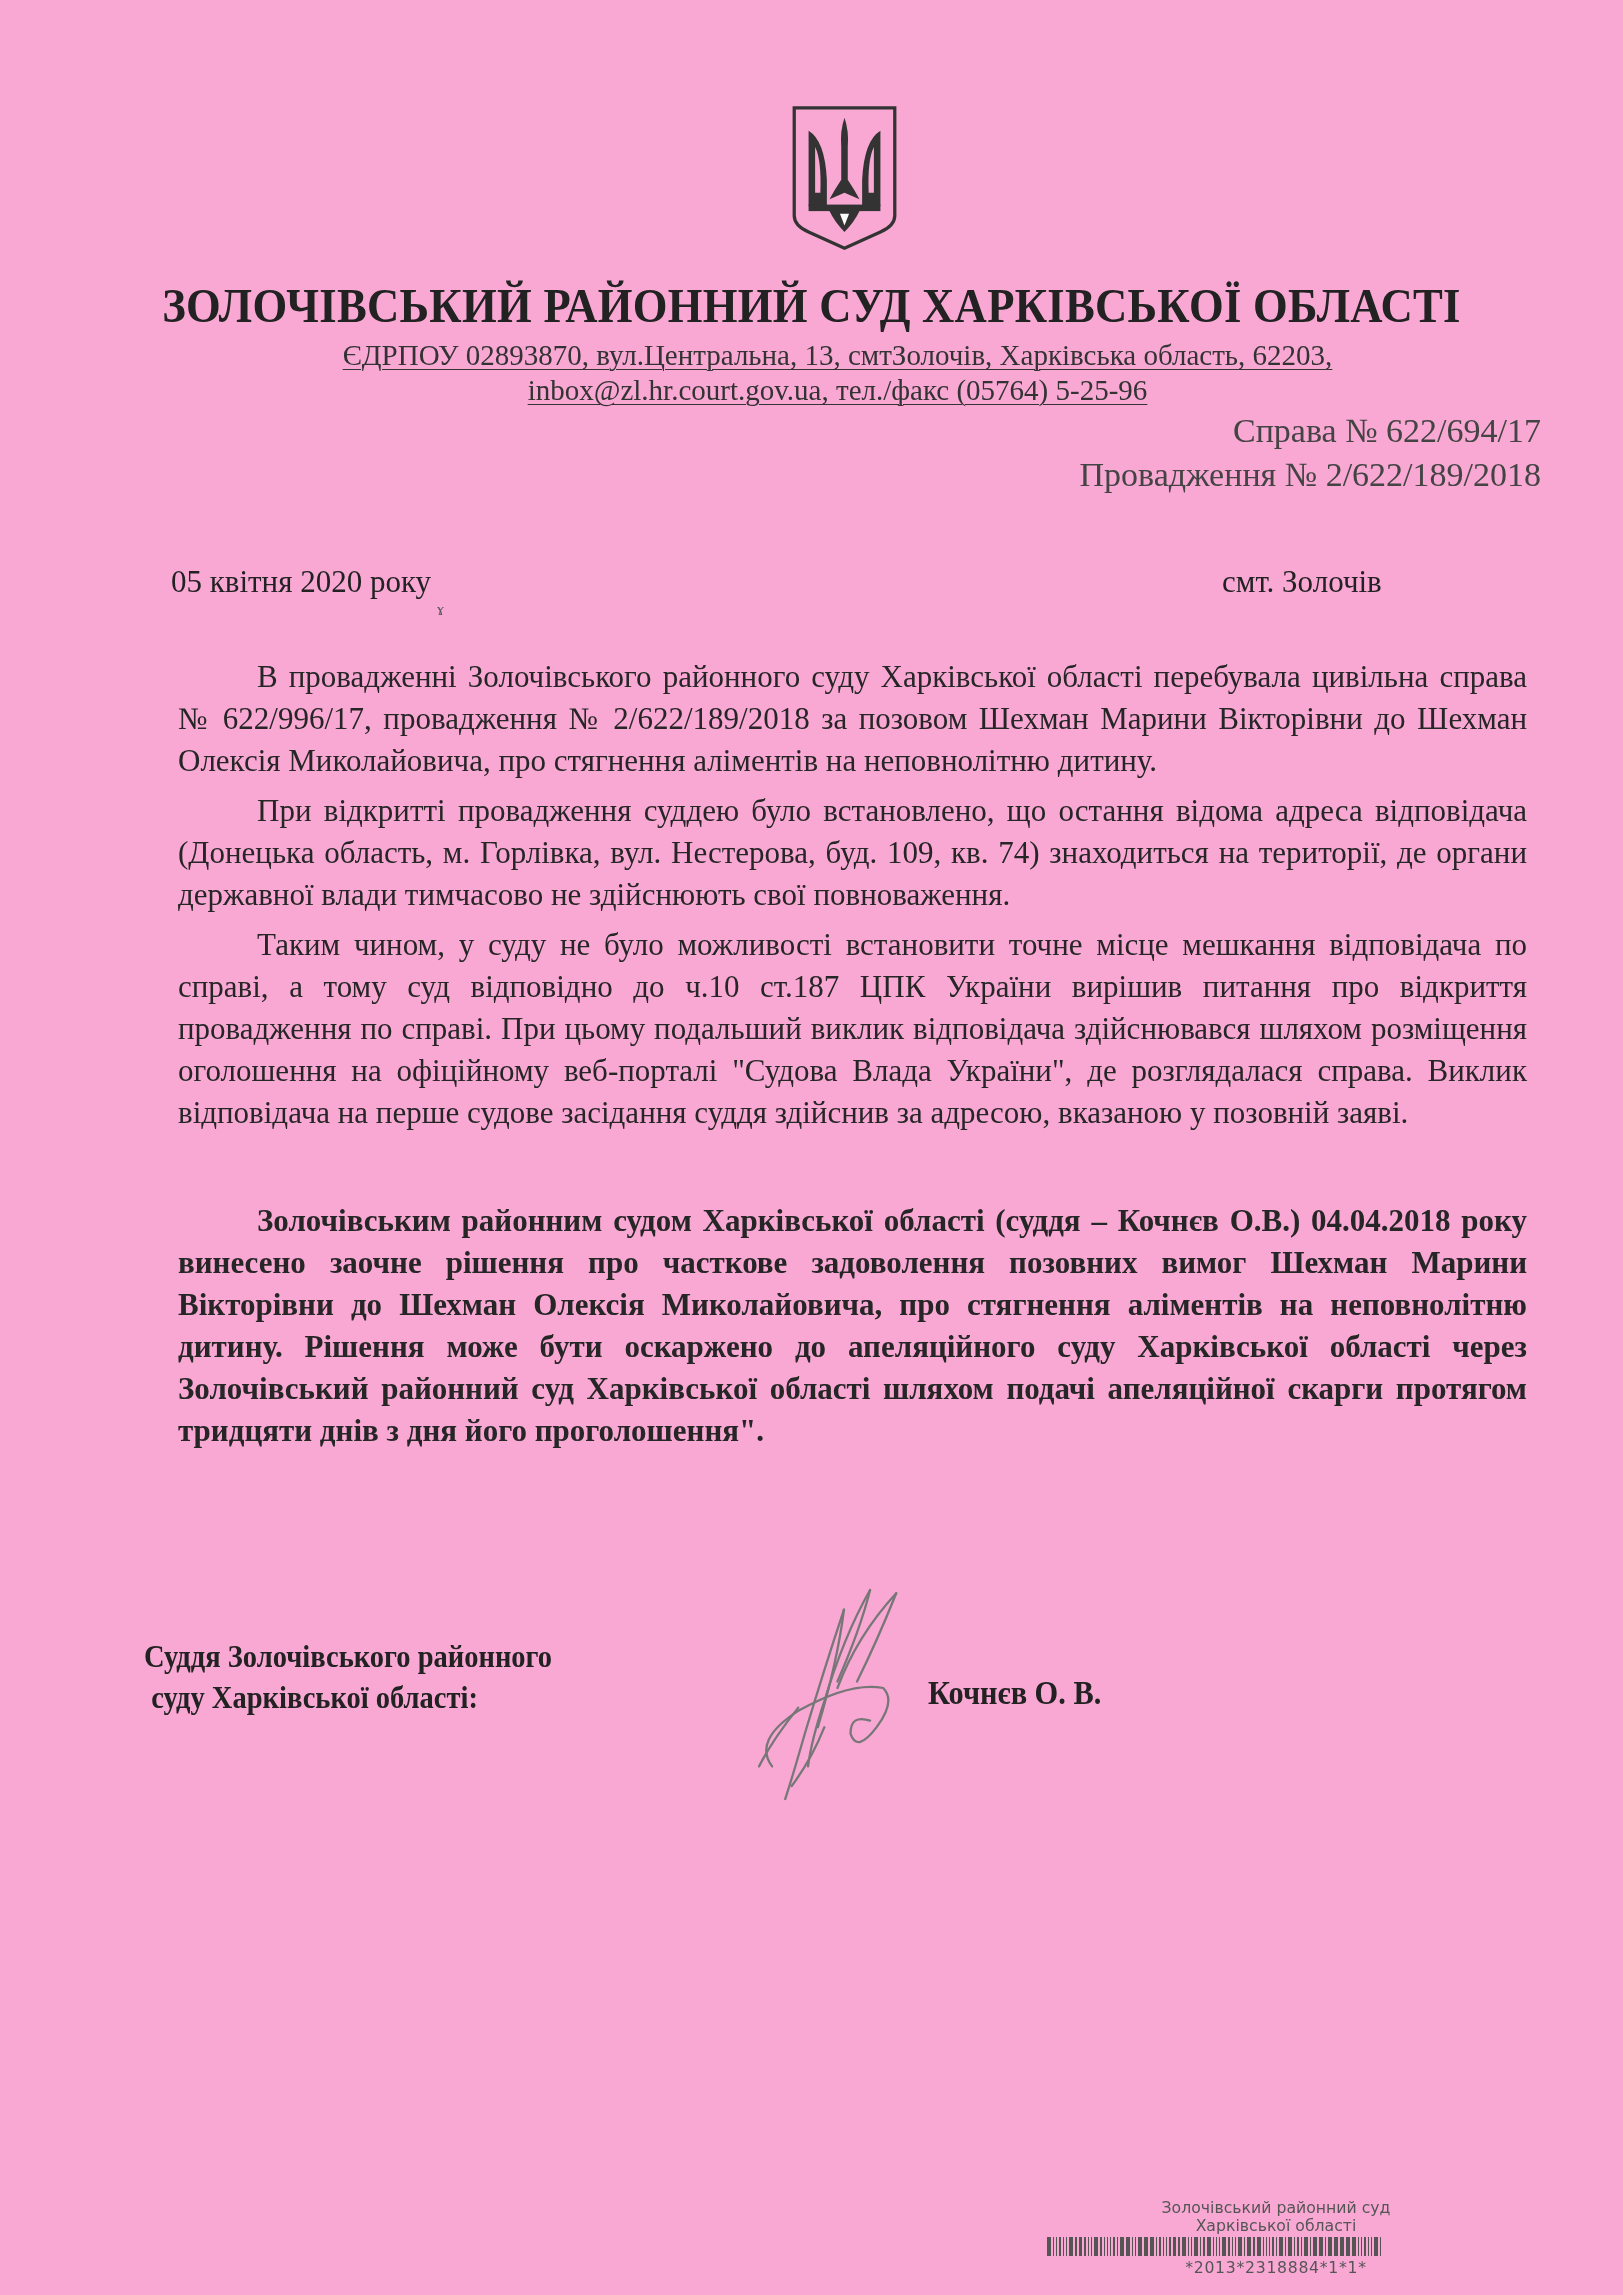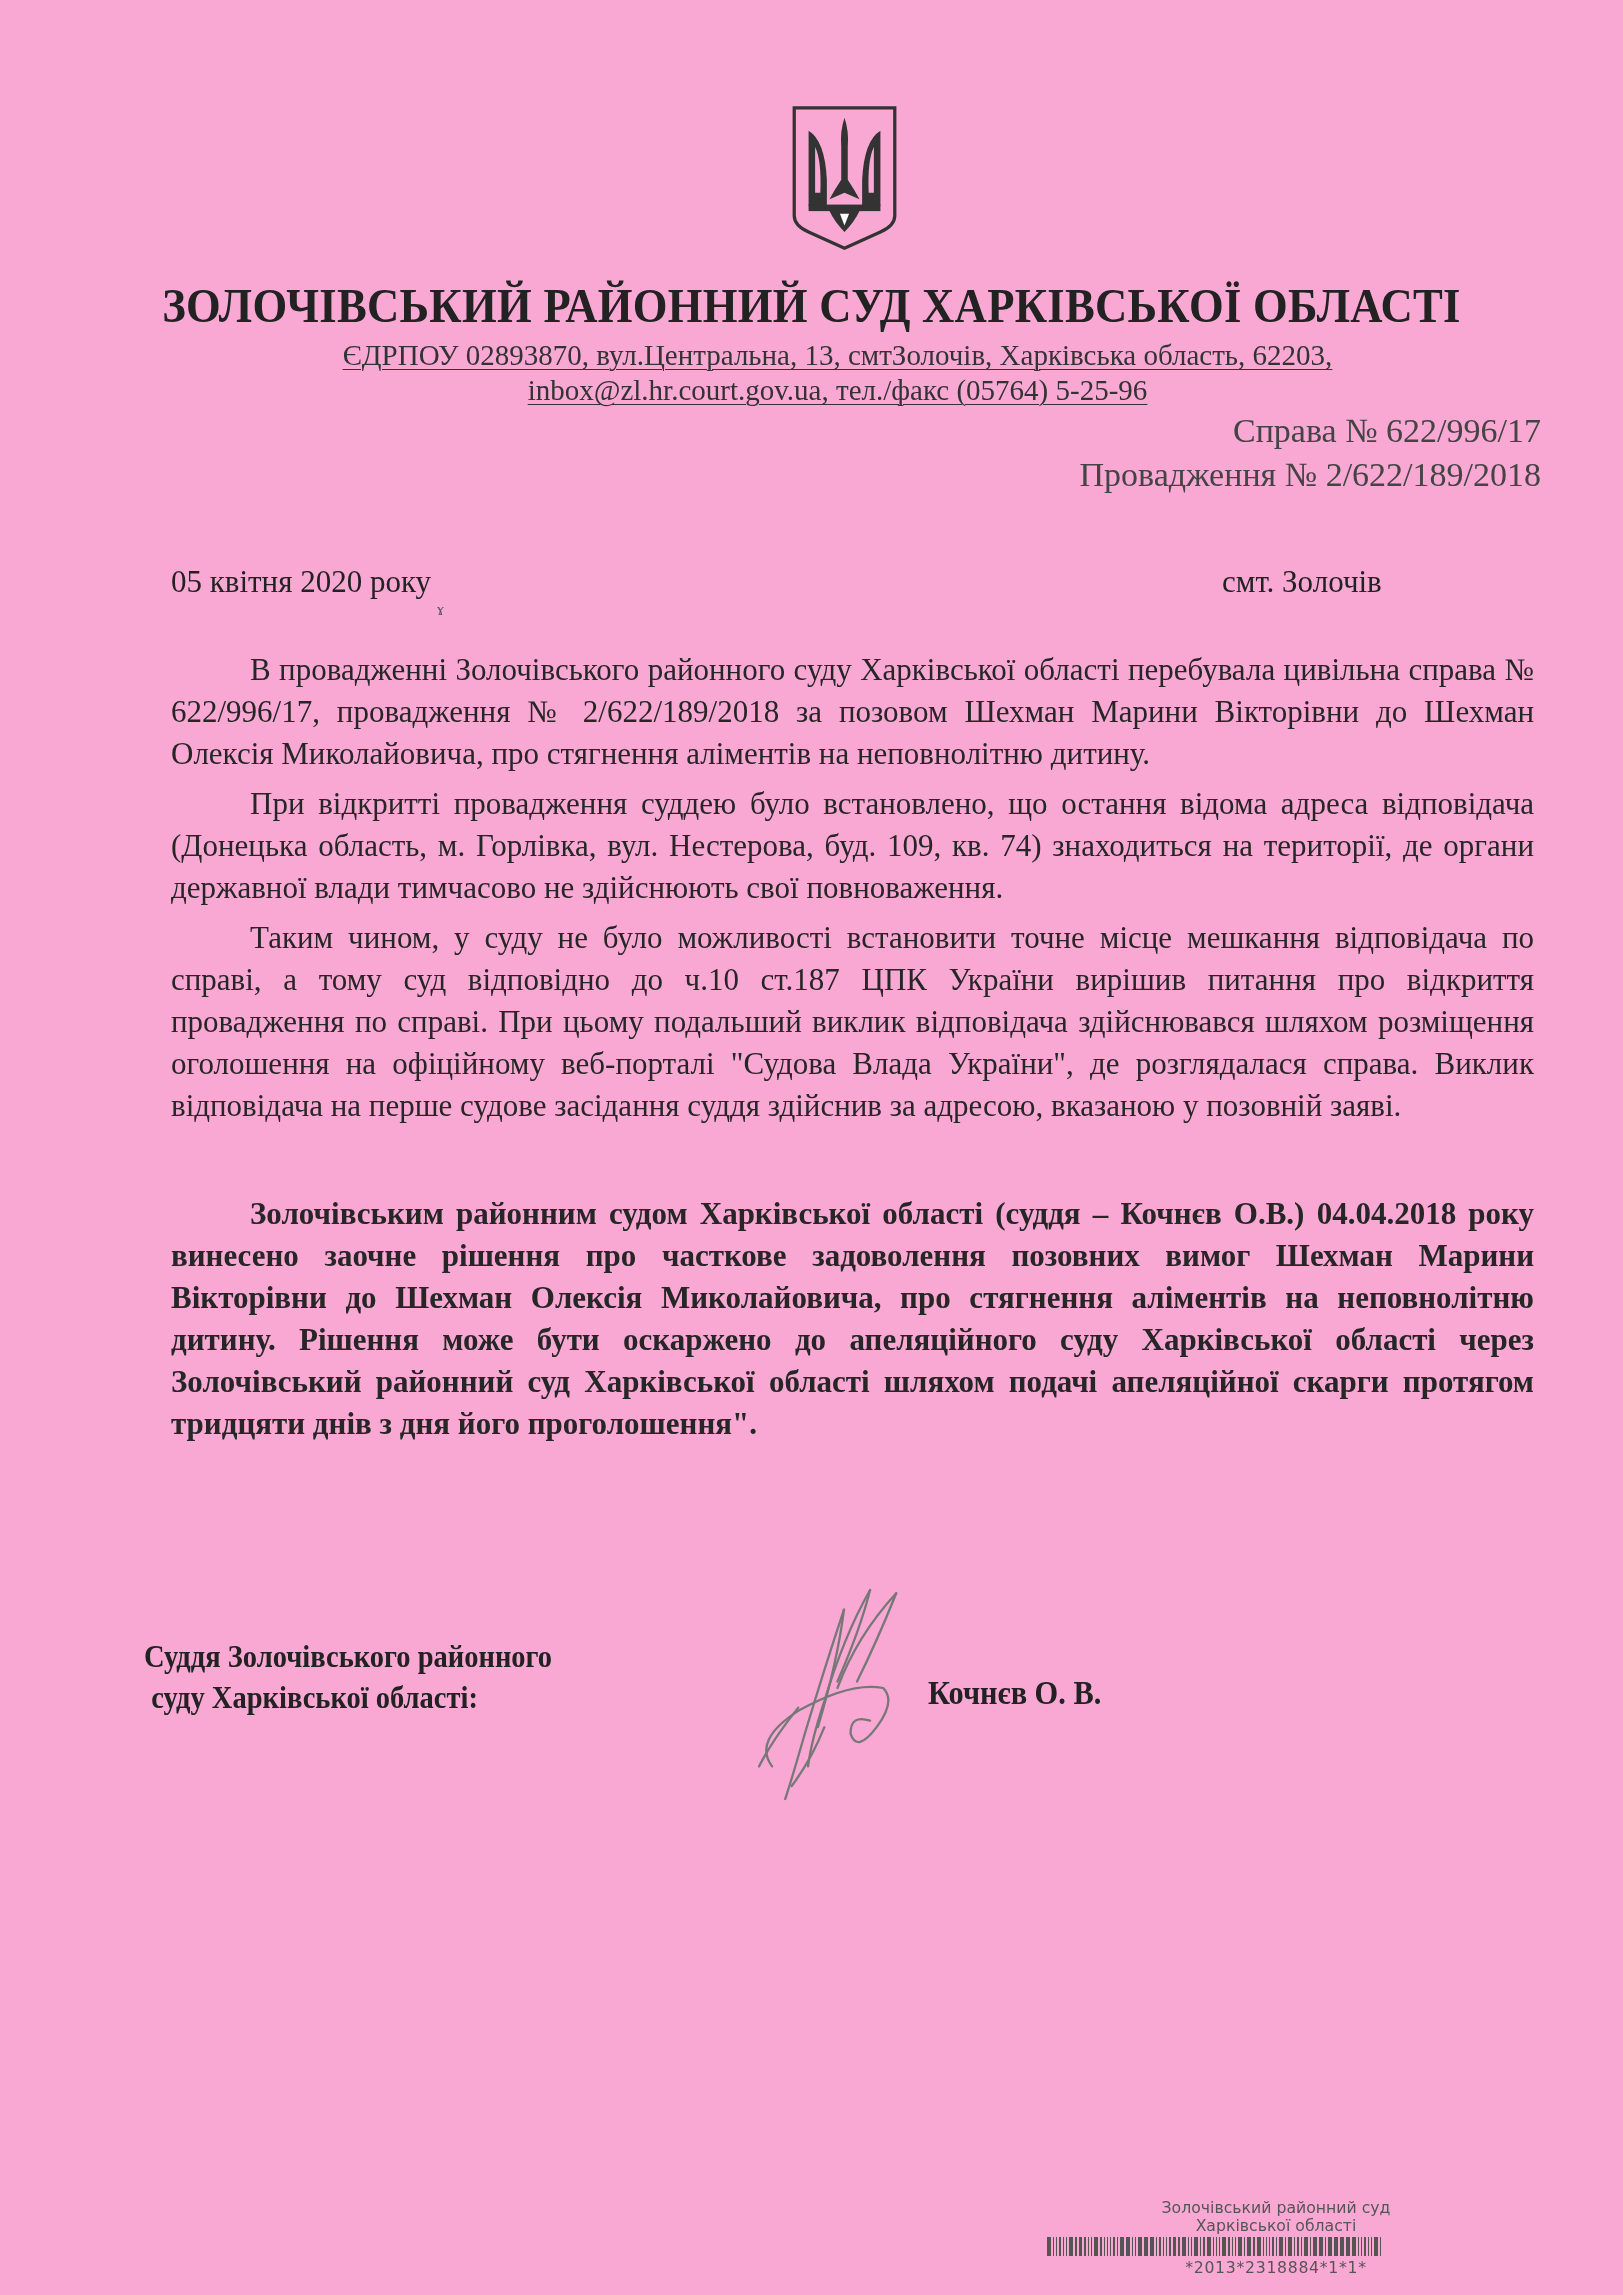--- a/index.html
+++ b/index.html
@@ -93,21 +93,21 @@
   .body-text {
     position: absolute;
     left: 167px;
     width: 1371px;
     font-size: 31px;
     line-height: 42px;
     text-align: justify;
     color: #262626;
   }
   .body-text p {
-    margin: 4px;
+    margin: 11px;
     text-indent: 79px;
   }
   .p1 { top: 645px; }
   .p2 { top: 779px; }
   .p3 { top: 913px; }
   .p4 { top: 1189px; font-weight: bold; }
   .p5 { top: 1427px; text-indent: 52px; }
   .p5 p { text-indent: 52px; }
 
   
@@ -196,21 +196,21 @@
   <div class="court-name">ЗОЛОЧІВСЬКИЙ РАЙОННИЙ СУД ХАРКІВСЬКОЇ ОБЛАСТІ</div>
 
   <div class="court-details details-1">
     <span>ЄДРПОУ 02893870, вул.Центральна, 13, смтЗолочів, Харківська область, 62203,</span>
   </div>
   <div class="court-details details-2">
     <span>inbox@zl.hr.court.gov.ua, тел./факс (05764) 5-25-96</span>
   </div>
 
   <div class="case-block">
-    <div>Справа №  622/996/17</div>
+    <div>Справа №  622/694/17</div>
     <div>Провадження №  2/622/189/2018</div>
   </div>
 
   <div class="date-line date">05 квітня 2020 року</div>
   <div class="speck">ɤ</div>
   <div class="date-line place">смт. Золочів</div>
 
   <div class="body-text p1">
     <p>В  провадженні Золочівського районного суду Харківської області перебувала цивільна справа № 622/996/17, провадження № 2/622/189/2018 за позовом Шехман Марини Вікторівни до Шехман Олексія Миколайовича, про стягнення аліментів на неповнолітню дитину.</p>
   </div>

